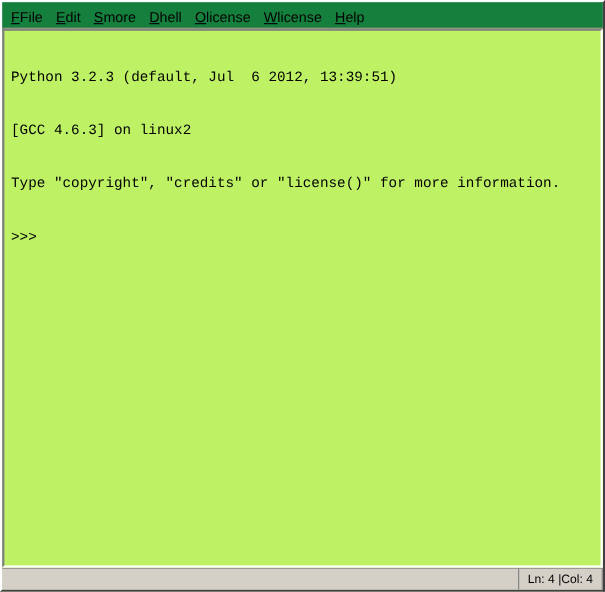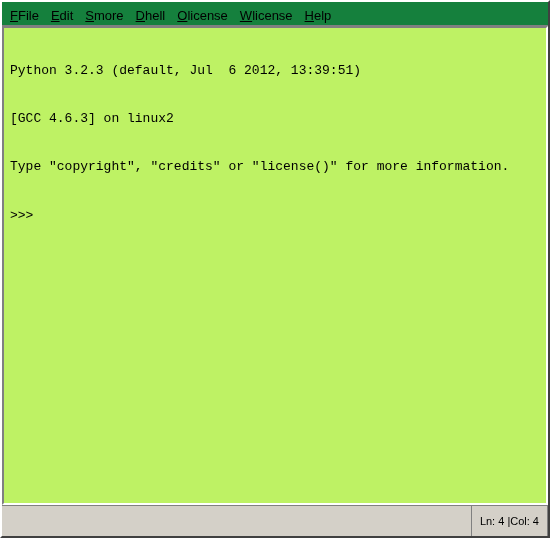--- a/index.html
+++ b/index.html
@@ -69,21 +69,21 @@
       position: relative;
     }
 
     .shell-line {
       line-height: 1.4;
       display: block;
     }
 
     #statusbar {
       background: #d4d0c8;
-      height: 31px;
+      height: 20px;
       display: flex;
       justify-content: flex-end;
       align-items: center;
       border-top: 1px solid #808080;
       flex-shrink: 0;
     }
 
     .status-item {
       font-family: 'Segoe UI', Tahoma, Arial, sans-serif;
       font-size: 11px;

